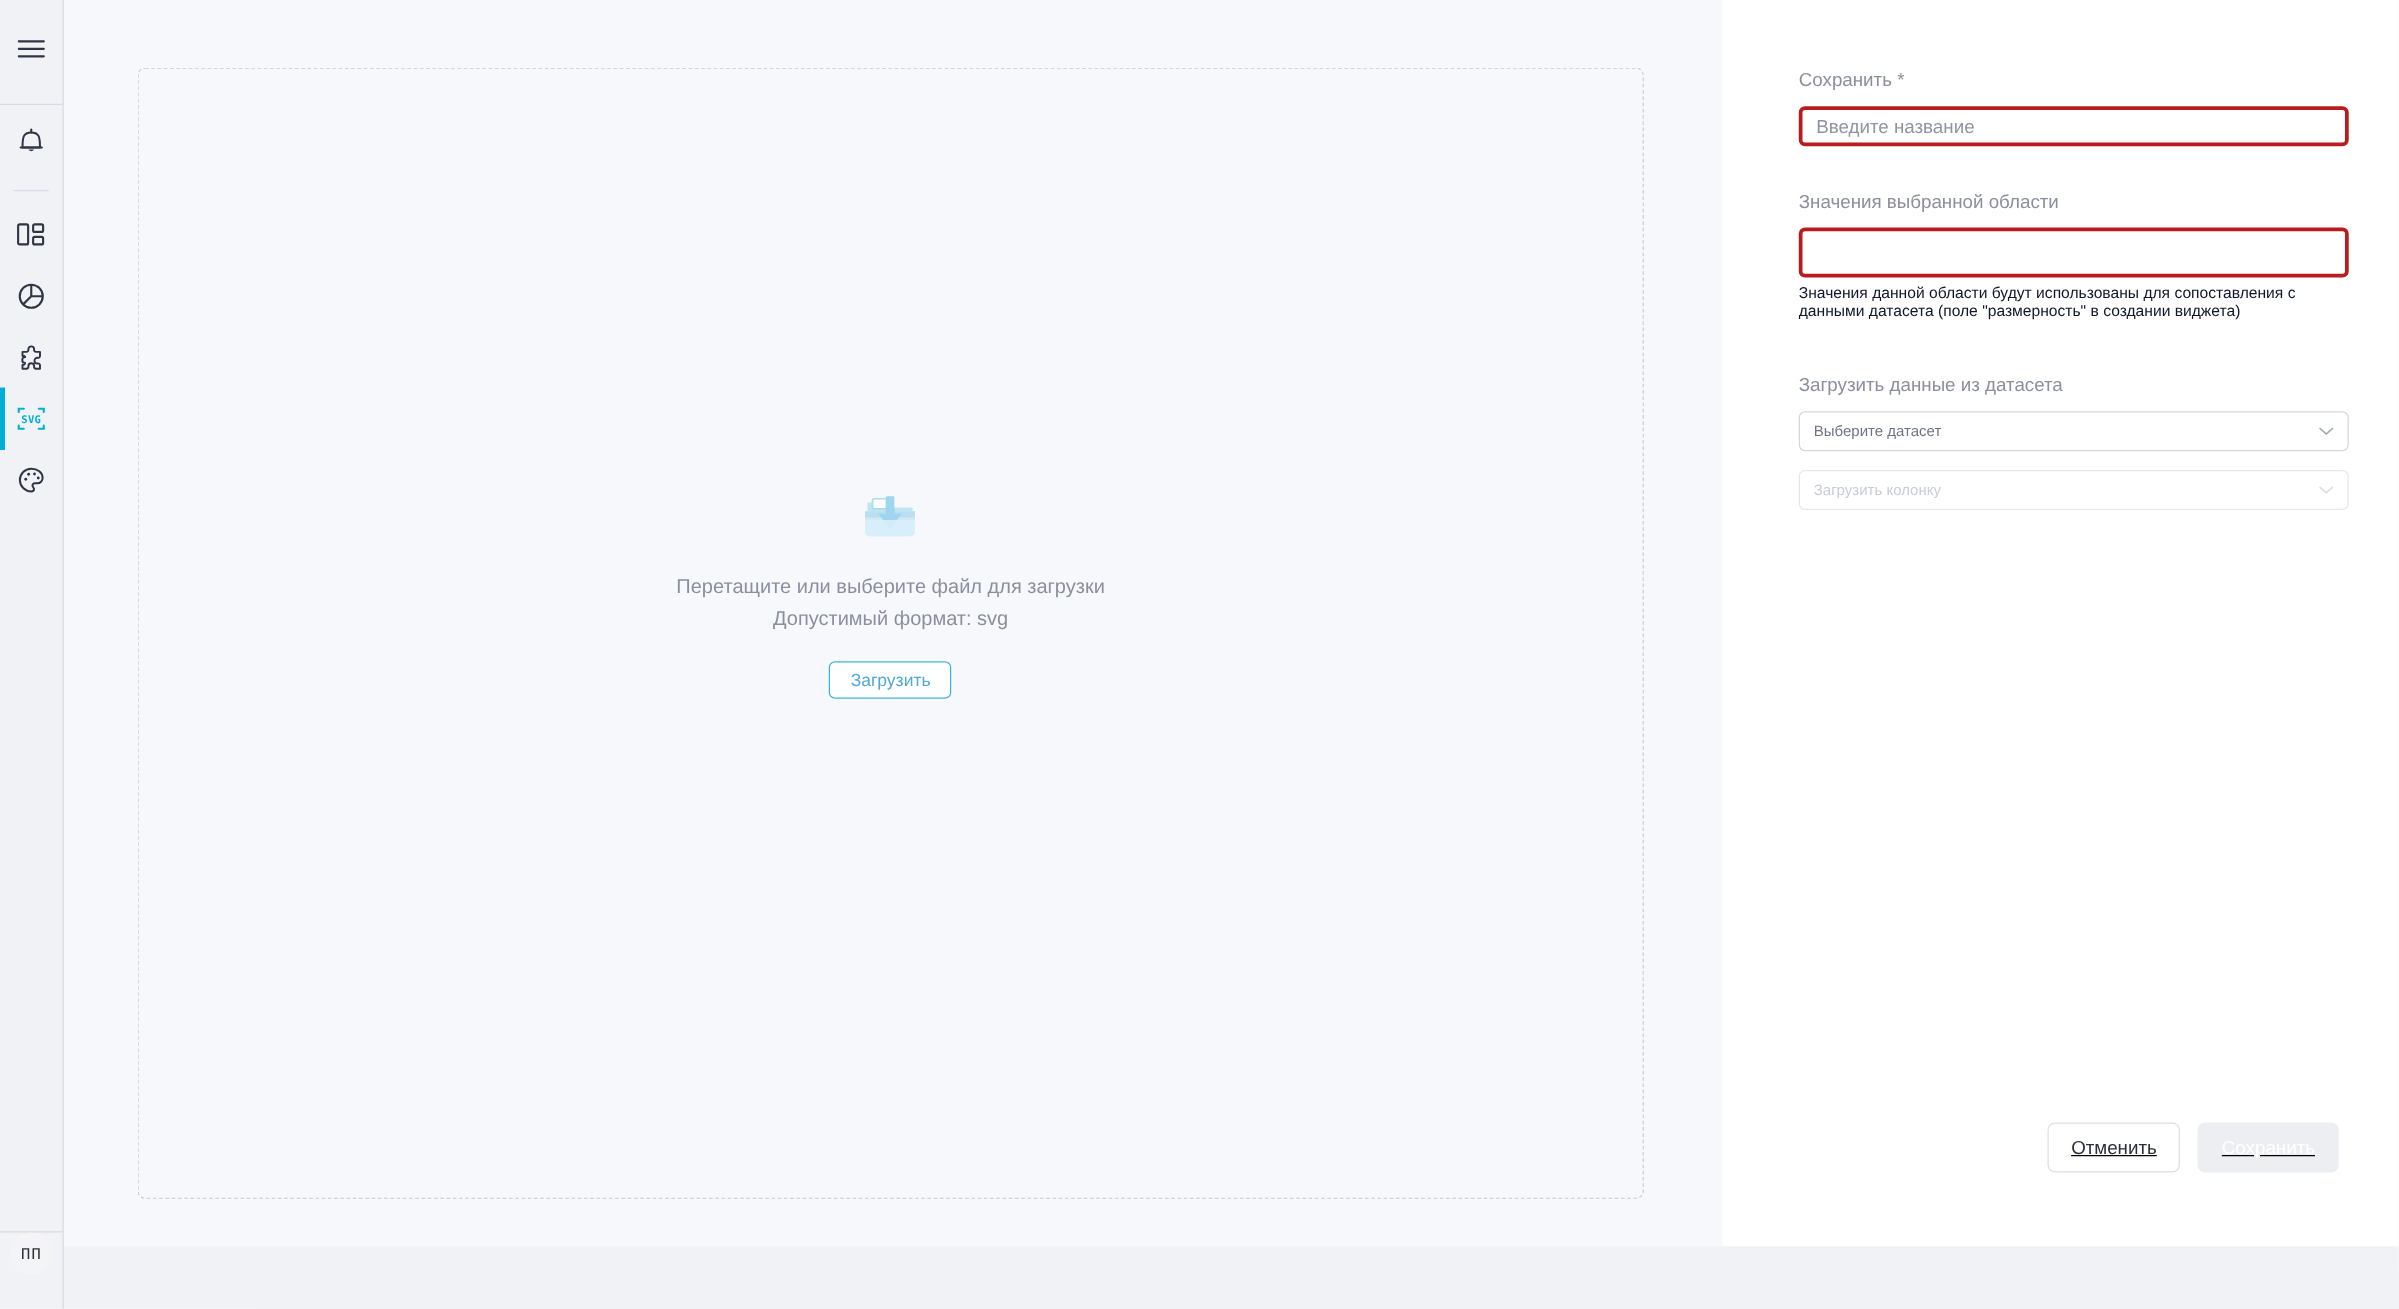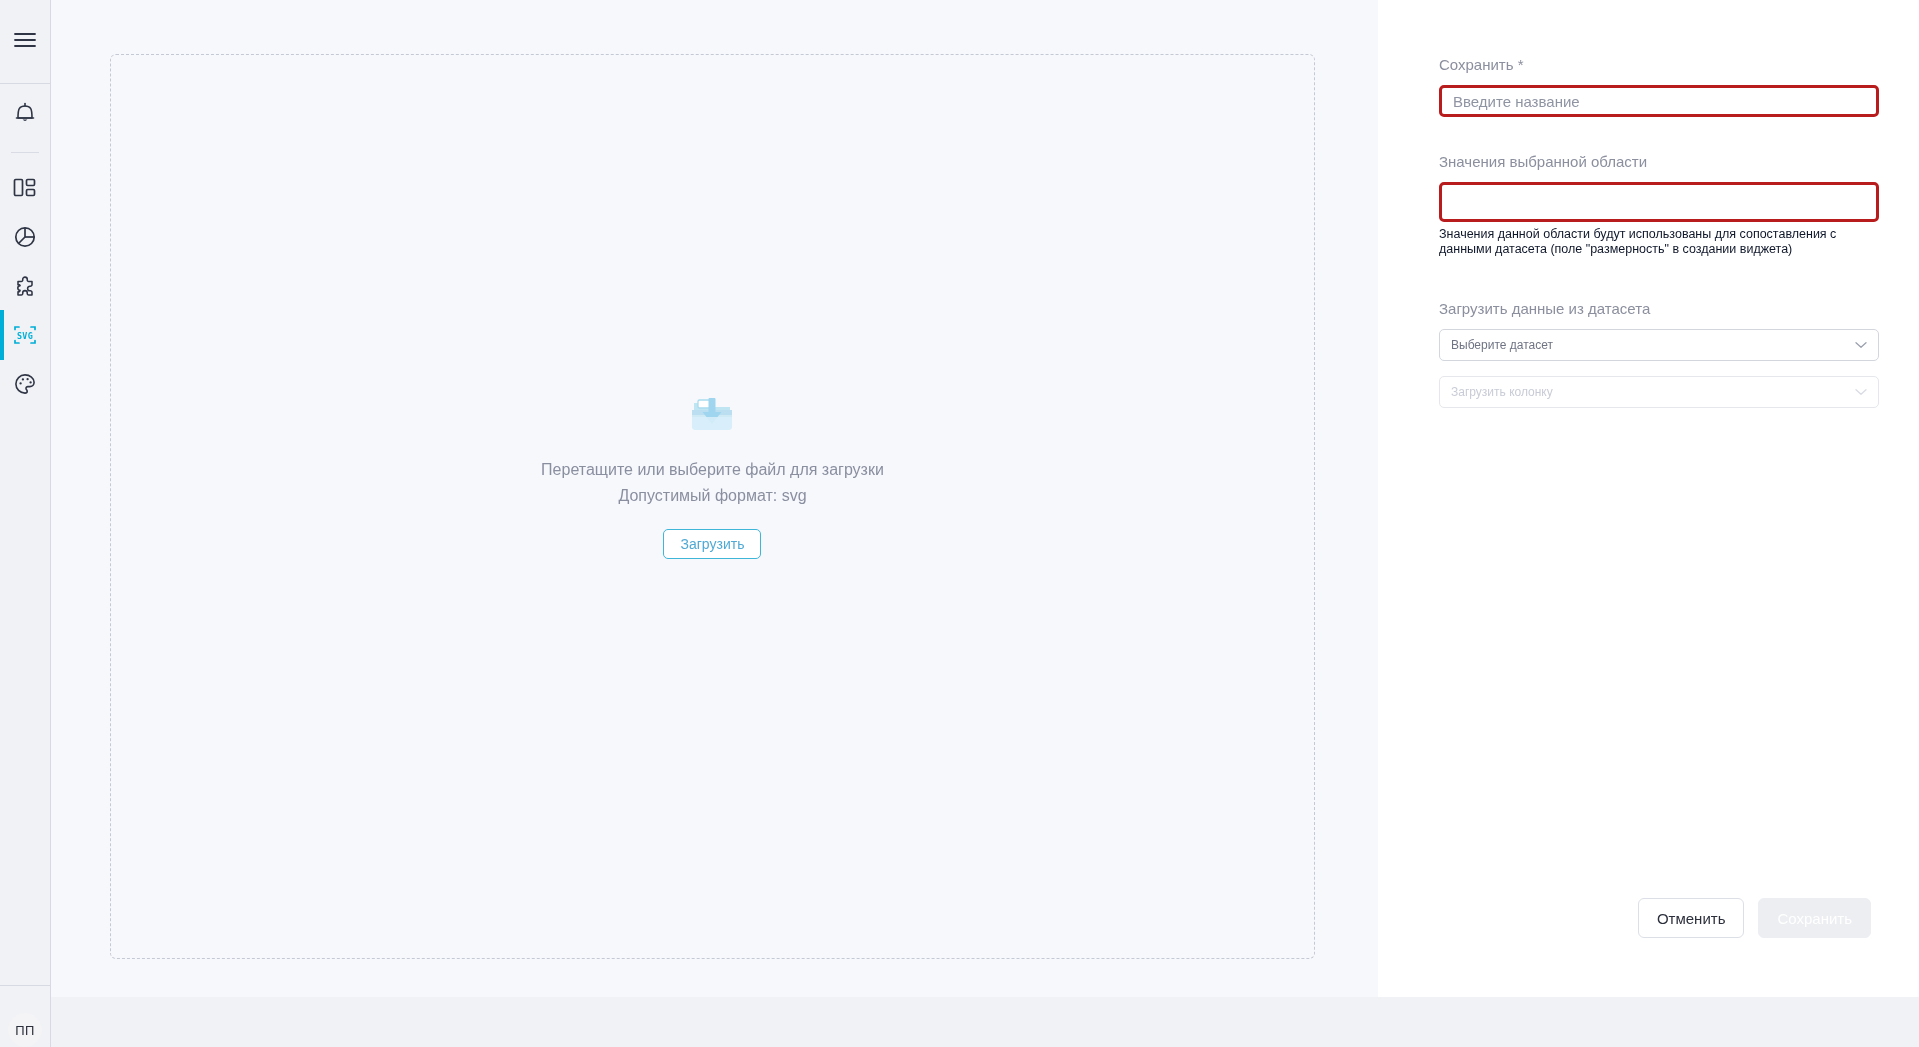--- a/index.html
+++ b/index.html
@@ -85,22 +85,23 @@
     top: -6px;
     bottom: -6px;
     width: 4px;
     background: #00AFD7;
   }
   .sb-nav-item svg { display: block; }
   .sb-bottom {
     height: 62px;
     border-top: 1px solid #d7dae2;
     display: flex;
-    align-items: flex-end;
-    justify-content: center;
+    align-items: flex-start;
+    justify-content: center;
+    font-family: Liberation Mono, monospace;
   }
   .avatar {
     width: 34px;
     height: 34px;
     border-radius: 50%;
     background: #f4f4f7;
     color: #2b2f3b;
     font-size: 13px;
     letter-spacing: 0.5px;
     display: flex;
@@ -256,20 +257,21 @@
   .rp-footer {
     position: absolute;
     left: 0;
     right: 0;
     top: 898px;
     display: flex;
     justify-content: flex-end;
     align-items: flex-end;
     gap: 14px;
     padding-right: 48px;
+    text-decoration: underline;
   }
   .btn {
     height: 40px;
     min-width: 104px;
     border-radius: 6px;
     font-size: 15px;
     font-family: "Liberation Sans", sans-serif;
     display: flex;
     align-items: center;
     justify-content: center;

